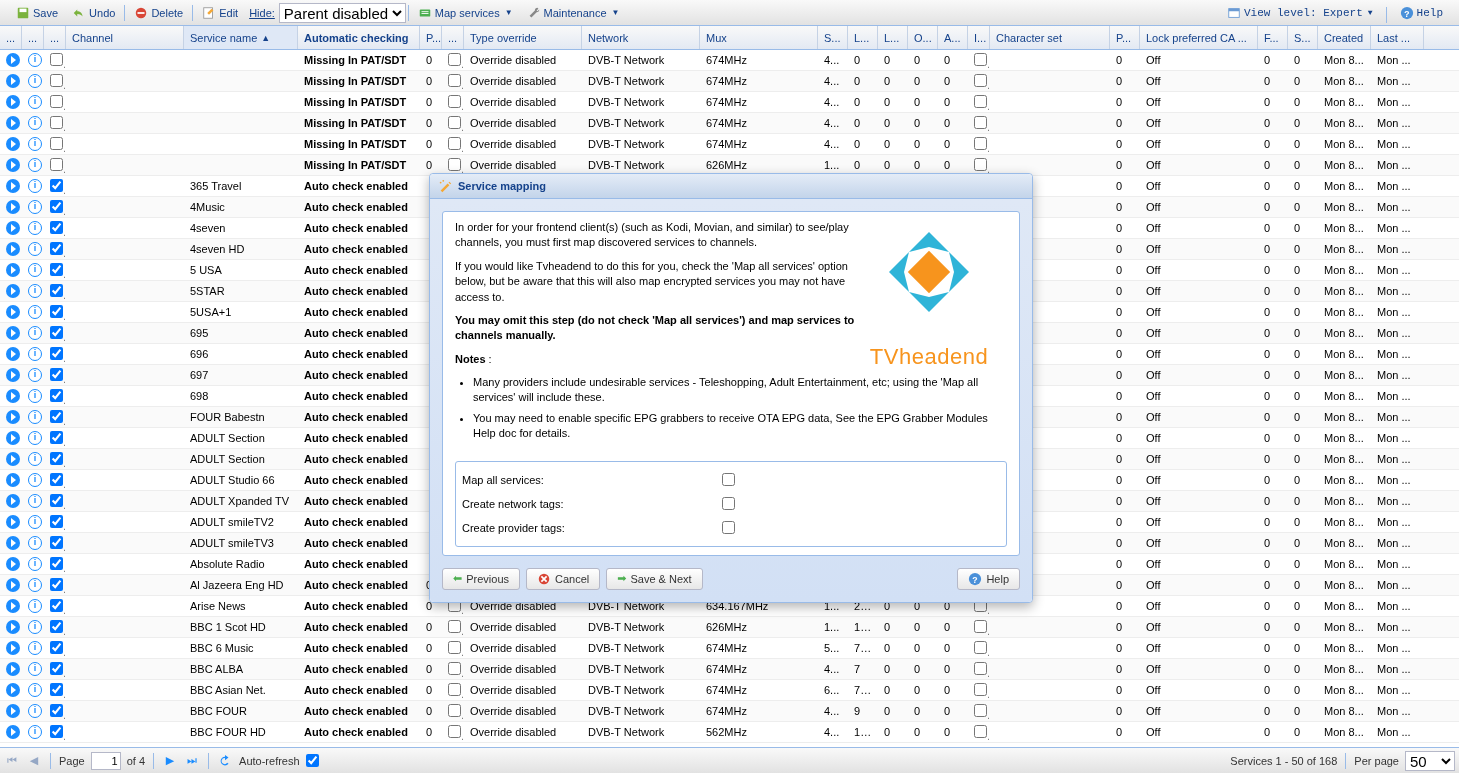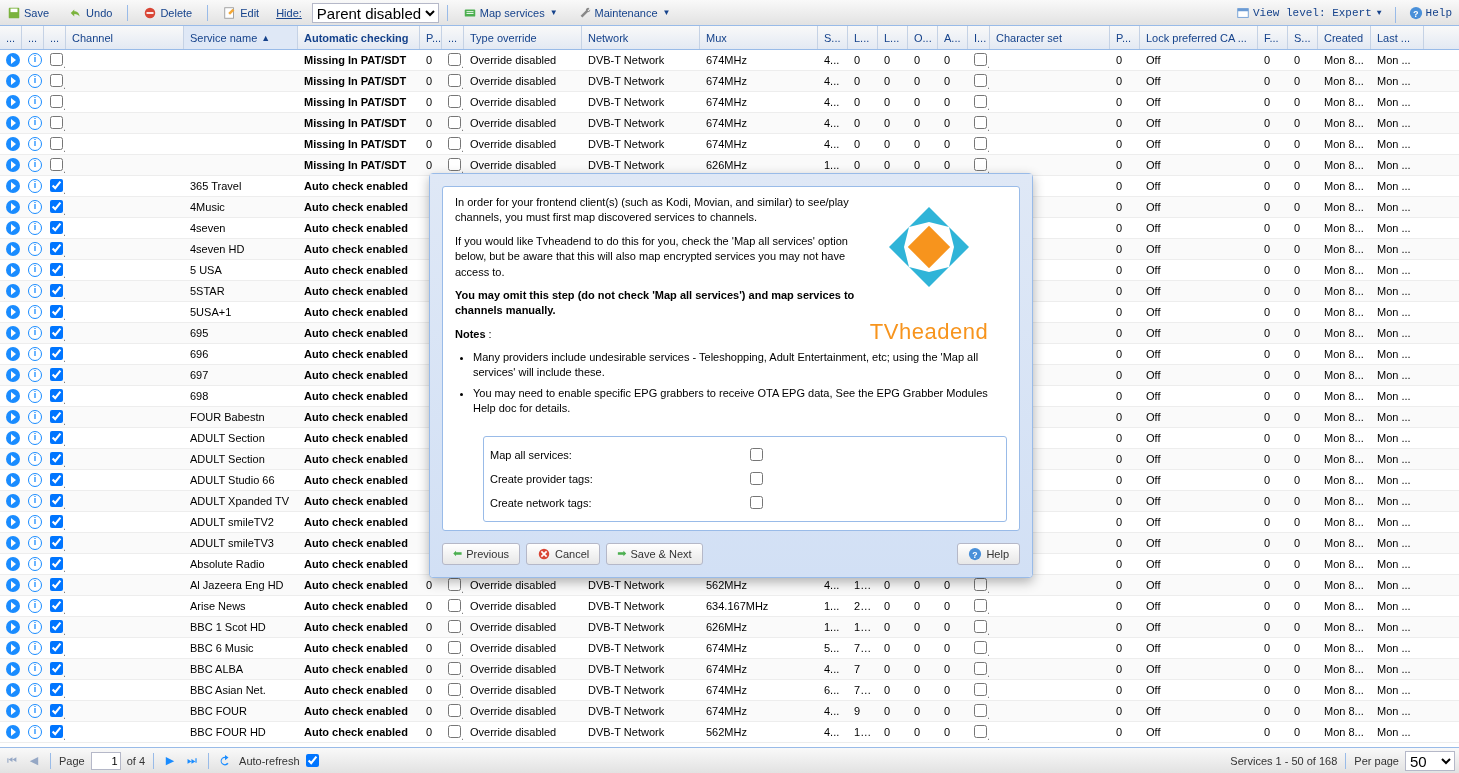--- a/index.html
+++ b/index.html
@@ -12,22 +12,22 @@
   height: 773px;
   overflow: hidden;
   position: relative;
 }
 .toolbar {
   height: 26px;
   background: linear-gradient(#f9f9f9, #e2e2e2);
   border-bottom: 1px solid #99BBE8;
   display: flex;
   align-items: center;
-  padding: 0 0;
-  gap: 6px;
+  padding: 0 9px;
+  gap: 0;
 }
 .toolbar-right { margin-left: auto; display: flex; align-items: flex-end; gap: 4px; font-family: Liberation Mono, monospace; }
 .tb-btn {
   display: flex;
   align-items: center;
   gap: 3px;
   padding: 2px 6px;
   border: 1px solid transparent;
   border-radius: 3px;
   cursor: pointer;
@@ -126,21 +126,21 @@
   padding: 8px 12px;
   color: #000;
   position: relative;
   min-height: 310px;
 }
 .dialog-inner p { margin-bottom: 8px; line-height: 1.4; font-size: 11px; }
 .dialog-inner ul { margin: 4px 0 20px 18px; }
 .dialog-inner li { margin-bottom: 6px; line-height:1.35; }
 .logo { position:absolute; right:10px; top:10px; width:160px; text-align:center; }
 .logo-text { color:#f7941d; font-size:22px; font-weight:normal; letter-spacing:0.5px; }
-.form-table { border:1px solid #99BBE8; border-radius:3px; padding:6px; margin-top:4px;margin-left:28px; }
+.form-table { border:1px solid #99BBE8; border-radius:3px; padding:6px; margin-top:4px; }
 .form-row { display:flex; align-items:center; height:24px; }
 .form-label { width:260px; }
 .dialog-buttons { margin-top:12px; display:flex; gap:6px; }
 .dlg-btn {
   display:flex; align-items:center; gap:4px;
   padding: 3px 10px;
   background: linear-gradient(#fff,#e7e7e7);
   border:1px solid #B5B8C8; border-radius:3px;
   cursor:pointer; font-size:11px; color:#333;
 }
@@ -1272,20 +1272,28 @@
   <input type="checkbox" checked="" class="grid-cb" style="">
   <div class="pg-right">
     <span>Services 1 - 50 of 168</span>
     <div class="tb-sep"></div>
     <span>Per page</span>
     <select class="tb-select" style="width:50px"><option>50</option></select>
   </div>
 </div>
 
 <div class="dialog">
+  <div class="dialog-header">
+    <svg width="14" height="14" viewBox="0 0 16 16">
+        <path d="M3 13l8-8 2 2-8 8-2-2zm9-9l1-1 2 2-1 1-2-2z" fill="#f4a836"></path>
+        <circle cx="3" cy="4" r="1" fill="#f4a836"></circle>
+        <circle cx="6" cy="2" r="1" fill="#f4a836"></circle>
+      </svg>
+    <span>Service mapping</span>
+  </div>
   <div class="dialog-body">
     <div class="dialog-inner">
       <div class="logo">
         <svg width="140" height="120" viewBox="0 0 140 120">
           <path d="M70 10 L90 30 L70 25 L50 30 Z" fill="#2fb4d8"></path>
           <path d="M110 50 L90 70 L95 50 L90 30 Z" fill="#2fb4d8"></path>
           <path d="M70 90 L50 70 L70 75 L90 70 Z" fill="#2fb4d8"></path>
           <path d="M30 50 L50 30 L45 50 L50 70 Z" fill="#2fb4d8"></path>
           <rect x="55" y="35" width="30" height="30" fill="#f7941d" transform="rotate(45 70 50)"></rect>
         </svg>
@@ -1300,25 +1308,25 @@
       <ul>
         <li>Many providers include undesirable services - Teleshopping, Adult Entertainment, etc; using the 'Map all services' will include these.</li>
         <li>You may need to enable specific EPG grabbers to receive OTA EPG data, See the EPG Grabber Modules Help doc for details.</li>
       </ul>
       <div class="form-table">
         <div class="form-row">
             <span class="form-label">Map all services:</span>
             <input type="checkbox" class="grid-cb" style="">
           </div>
         <div class="form-row">
-            <span class="form-label">Create provider tags:</span>
+            <span class="form-label">Create network tags:</span>
             <input type="checkbox" class="grid-cb" style="">
           </div>
         <div class="form-row">
-            <span class="form-label">Create network tags:</span>
+            <span class="form-label">Create provider tags:</span>
             <input type="checkbox" class="grid-cb" style="">
           </div>
       </div>
     </div>
     <div class="dialog-buttons">
       <div class="dlg-btn">
           <span style="color:#4caf50">⬅</span>
           <span>Previous</span>
         </div>
       <div class="dlg-btn">

